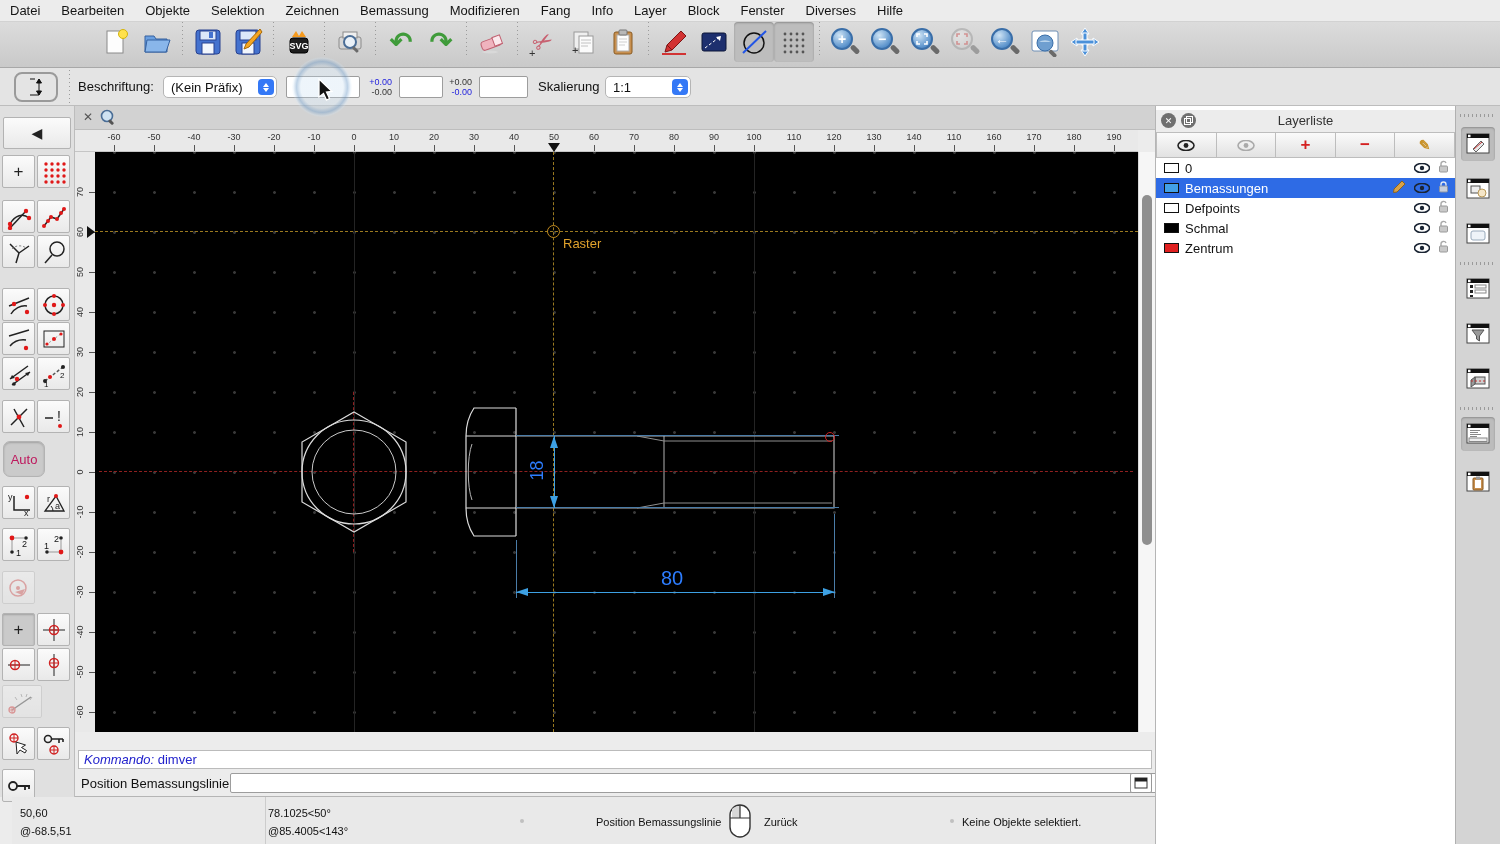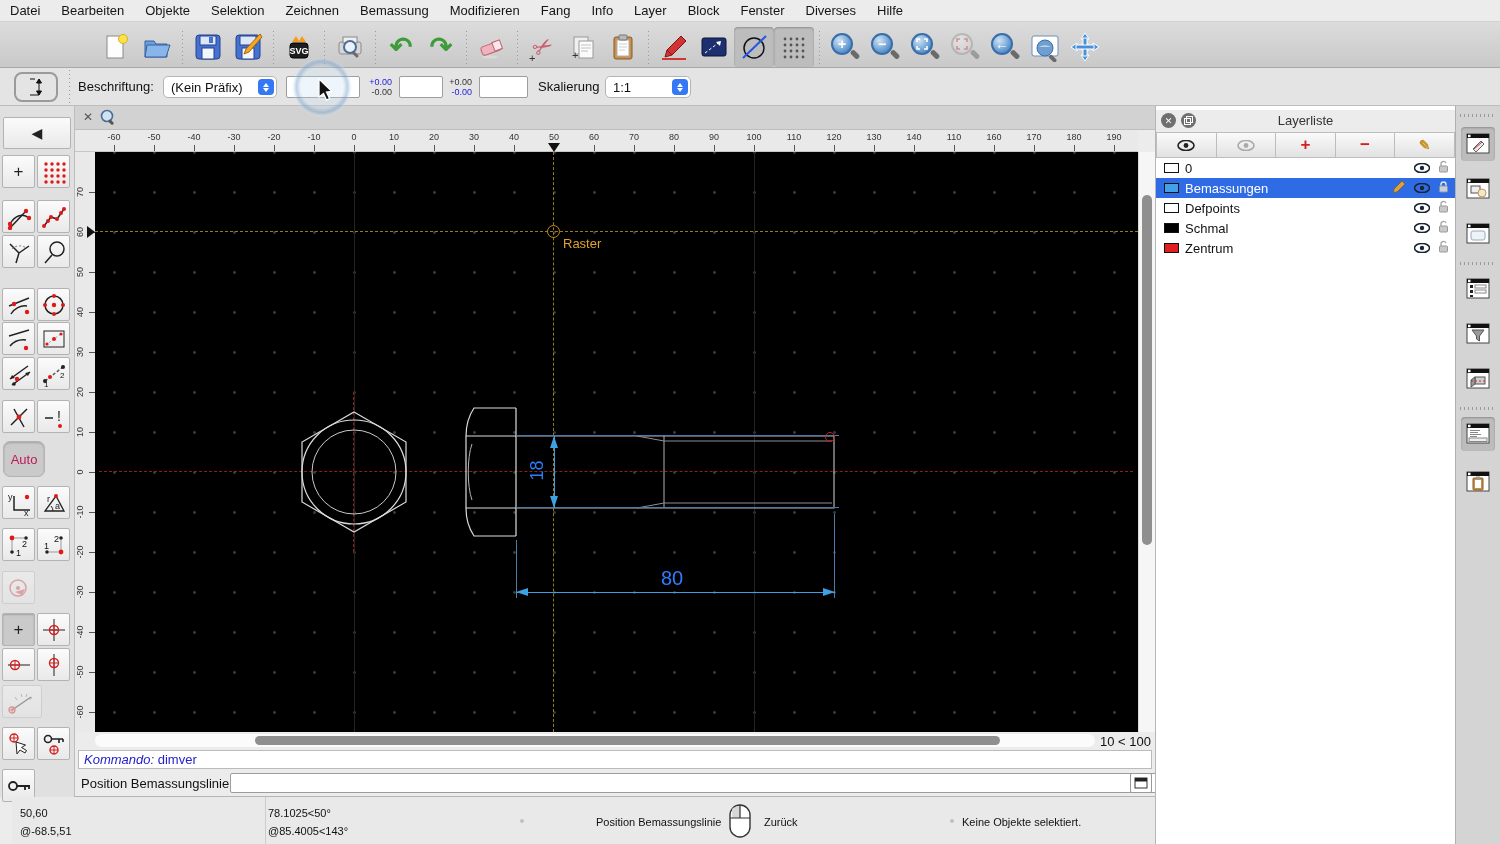--- a/index.html
+++ b/index.html
@@ -5,21 +5,21 @@
   *{margin:0;padding:0;box-sizing:border-box}
   html,body{width:1500px;height:844px;overflow:hidden;font-family:"Liberation Sans",sans-serif;background:#ececec}
   .abs{position:absolute}
   #app{position:relative;width:1500px;height:844px}
 
   
   #menubar{position:absolute;left:0;top:0;width:1500px;height:22px;background:#ececec;border-bottom:1px solid #d2d2d2;display:flex;align-items:center;gap:21px;padding-left:10px;font-size:13px;color:#151515}
   #menubar span{white-space:nowrap;cursor:default}
 
   
-  #toolbar{position:absolute;left:0;top:22px;width:1500px;height:46px;background:linear-gradient(#dcdcdc,#c9c9c9);border-bottom:1px solid #a8a8a8;display:flex;align-items:flex-end;padding-left:97px}
+  #toolbar{position:absolute;left:0;top:22px;width:1500px;height:46px;background:linear-gradient(#dcdcdc,#c9c9c9);border-bottom:1px solid #a8a8a8;display:flex;align-items:flex-start;padding-left:97px}
   .tbtn{width:40px;height:40px;display:flex;align-items:center;justify-content:center;border-radius:4px;position:relative}
   .tbtn.pressed{background:#bdbdbd;box-shadow:inset 0 1px 2px rgba(0,0,0,.25)}
   .tbtn.disabled{opacity:.5}
   .vsep{width:11px;height:36px;background:repeating-linear-gradient(to bottom,#9b9b9b 0 1px,transparent 1px 4px);background-size:1px 100%;background-repeat:no-repeat;background-position:center}
   .garrow{font-size:27px;font-weight:bold;color:#3f9b3a;line-height:1}
 
   
   .mag{position:relative;width:30px;height:30px}
   .mag .lens{position:absolute;left:1px;top:1px;width:22px;height:22px;border-radius:50%;border:2px solid #3a6ea8;background:radial-gradient(circle at 35% 30%,#cfe4f5,#5b93cc 70%,#3f74ab);display:flex;align-items:center;justify-content:center;color:#fff;font-weight:bold;font-size:14px;line-height:1}
   .mag .handle{position:absolute;left:20px;top:20px;width:10px;height:5px;background:#6a6a6a;border-radius:2px;transform:rotate(45deg)}
@@ -751,26 +751,20 @@
     <div class="arrow" style="left:421px;top:436px;border-top:4.5px solid transparent;border-bottom:4.5px solid transparent;border-right:12px solid #3da0e3"></div>
     <div class="arrow" style="left:728px;top:436px;border-top:4.5px solid transparent;border-bottom:4.5px solid transparent;border-left:12px solid #3da0e3"></div>
     <div class="dimtext" style="left:566px;top:415px;font-size:20px">80</div>
 
     <div id="snapdot"></div>
   </div>
 
   <div id="vscroll">
       <div id="vthumb"></div>
     </div>
-  <div id="hscrollrow">
-    <div id="htrack">
-        <div id="hthumb"></div>
-      </div>
-    <div id="gridstatus">10 &lt; 100</div>
-  </div>
 
   <div id="cmdhistory">
     <span class="klabel">Kommando:</span>
     <span>dimver</span>
   </div>
   <div id="cmdprompt">
     <span id="promptlabel">Position Bemassungslinie:</span>
     <input id="promptinput" class="field" value="" style="">
     <div id="promptbtn">
       <svg width="14" height="12">

